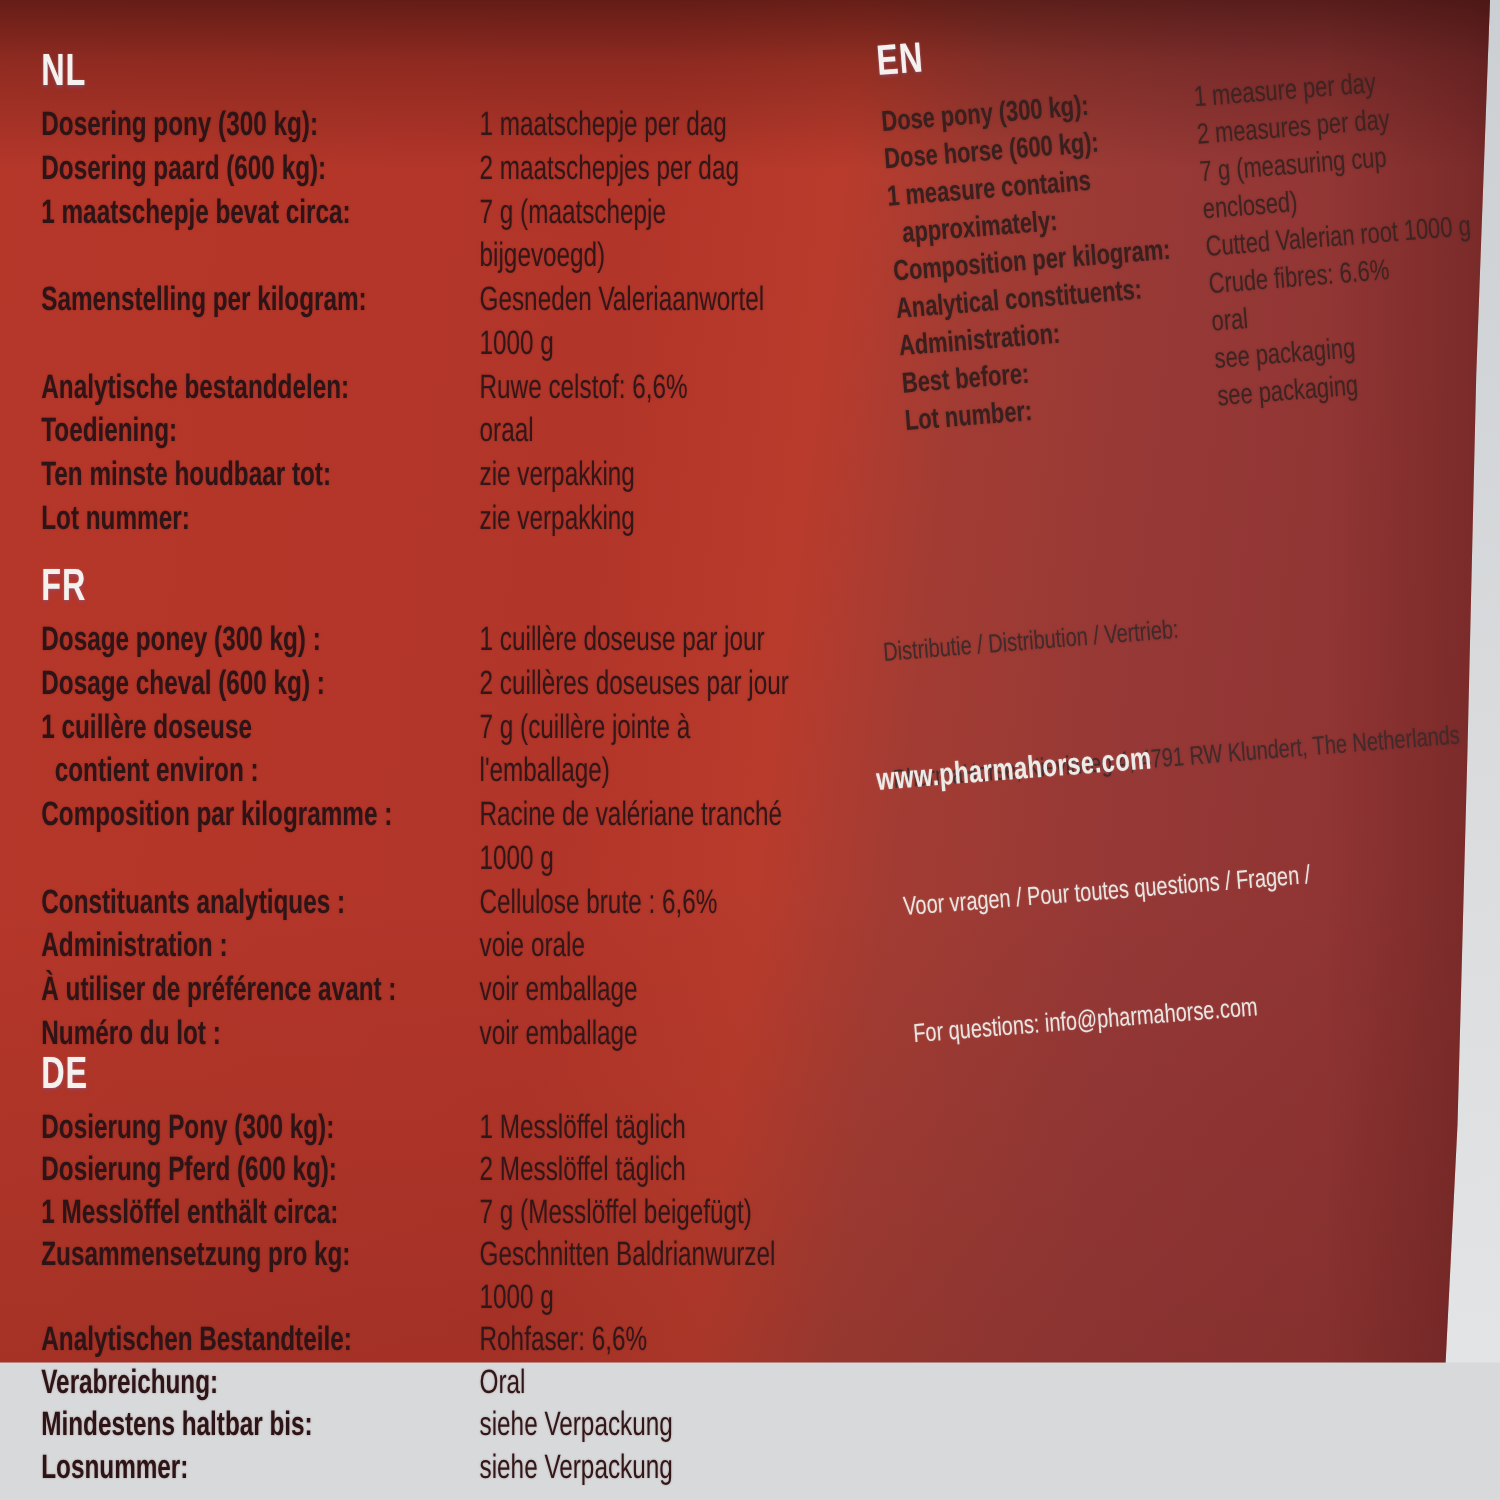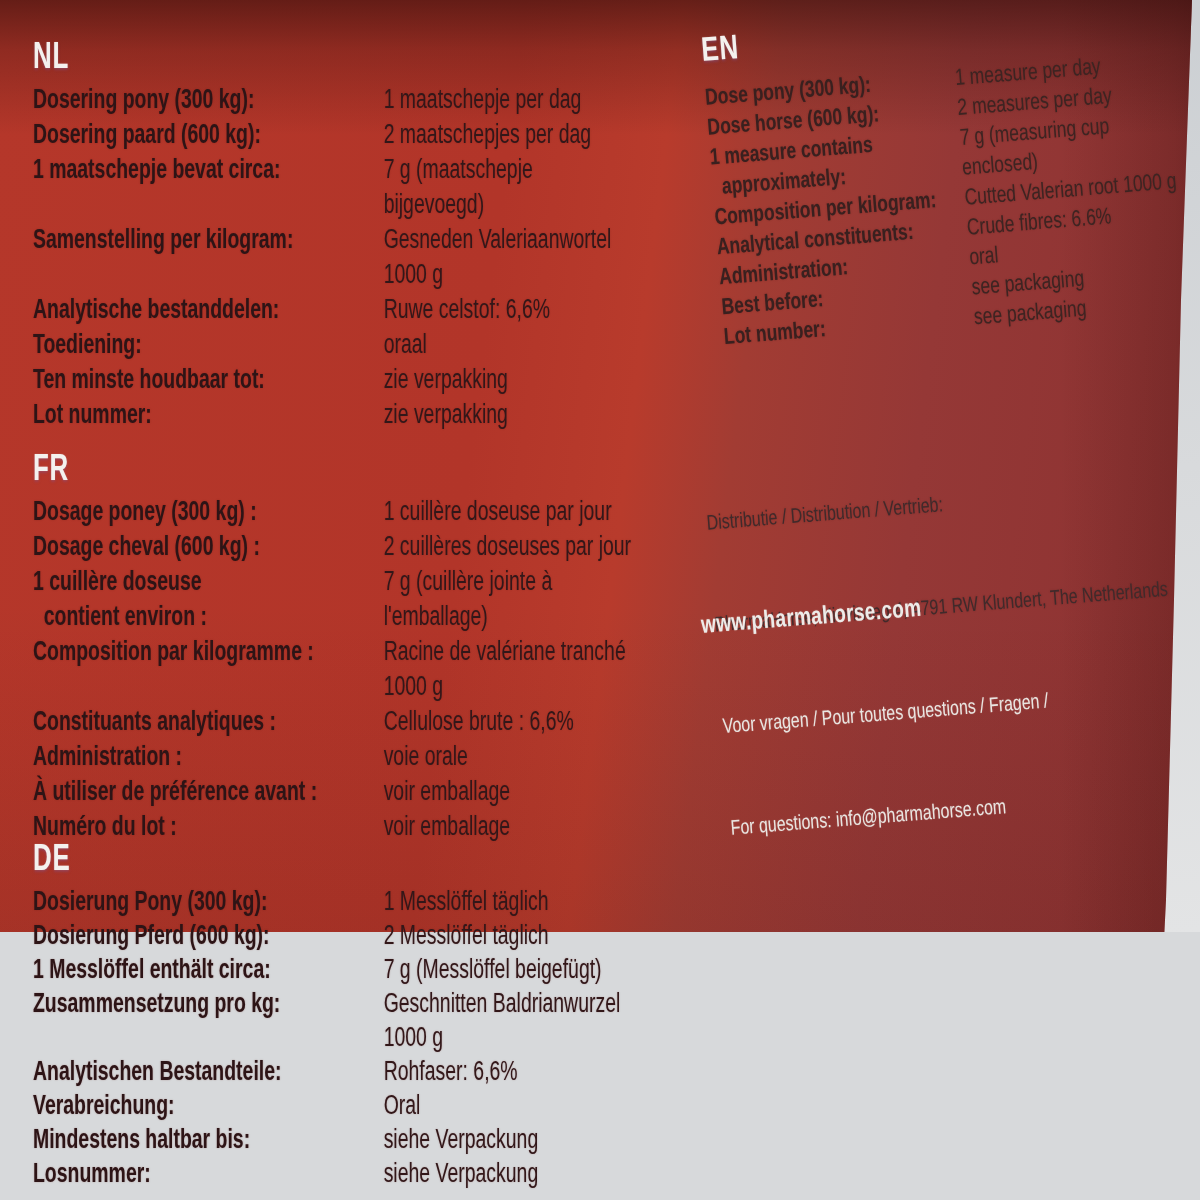--- a/index.html
+++ b/index.html
@@ -2,21 +2,21 @@
 <html><head>
 <meta charset="utf-8">
 <style>
   html,body{margin:0;padding:0;}
   body{
     width:1200px;height:1200px;overflow:hidden;
     font-family:"Liberation Sans", sans-serif;
     background:#d7d9db;
   }
   .stage{
-    position:relative;width:1200px;height:932px;
+    position:relative;width:1200px;height:1090px;
     background:linear-gradient(175deg,#c9cdd1 0%,#d8dadc 55%,#e3e4e5 100%);
   }
   
   .label-face{
     position:absolute;inset:0;
     clip-path:polygon(0 0,1192px 0,1181px 300px,1174px 600px,1166px 900px,1151px 1200px,0 1200px);
     background:
       linear-gradient(180deg, rgba(48,12,10,.60) 0px, rgba(48,12,10,.28) 50px, rgba(48,12,10,0) 135px),
       linear-gradient(90deg, rgba(0,0,0,0) 1060px, rgba(55,14,12,.22) 1175px, rgba(55,14,12,.32) 1200px),
       linear-gradient(180deg, rgba(0,0,0,0) 65%, rgba(60,18,14,.12) 100%),

